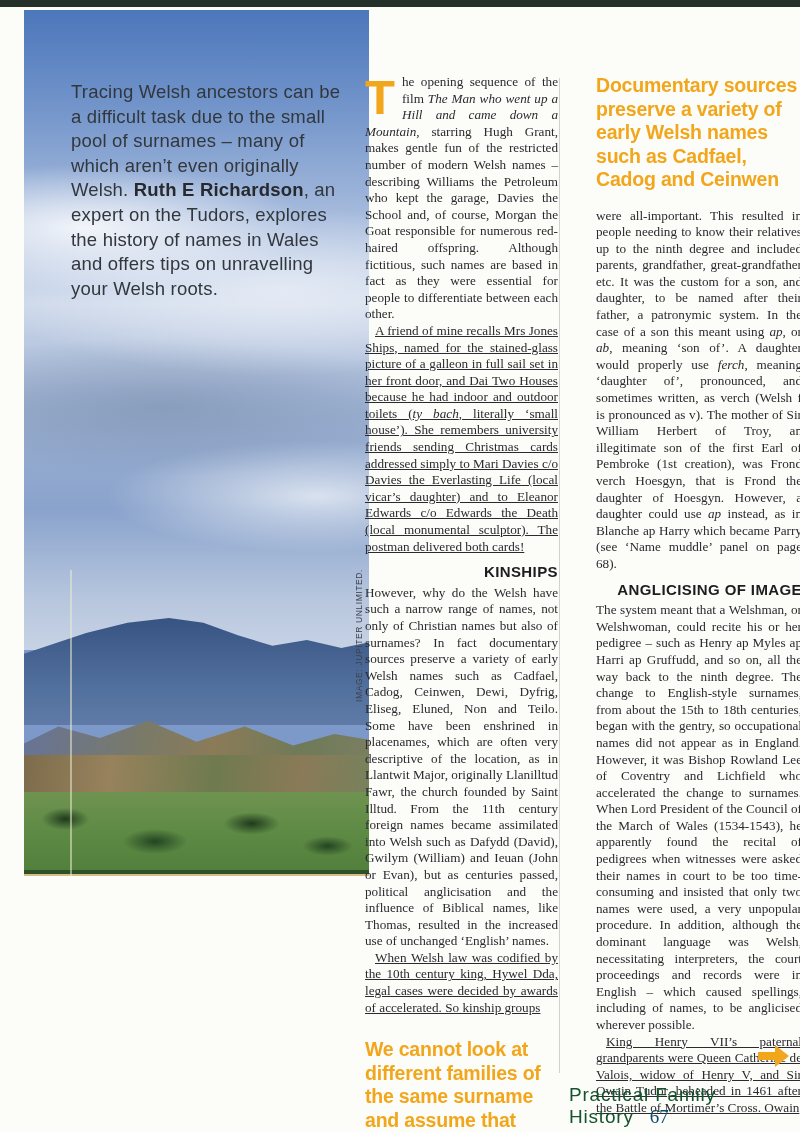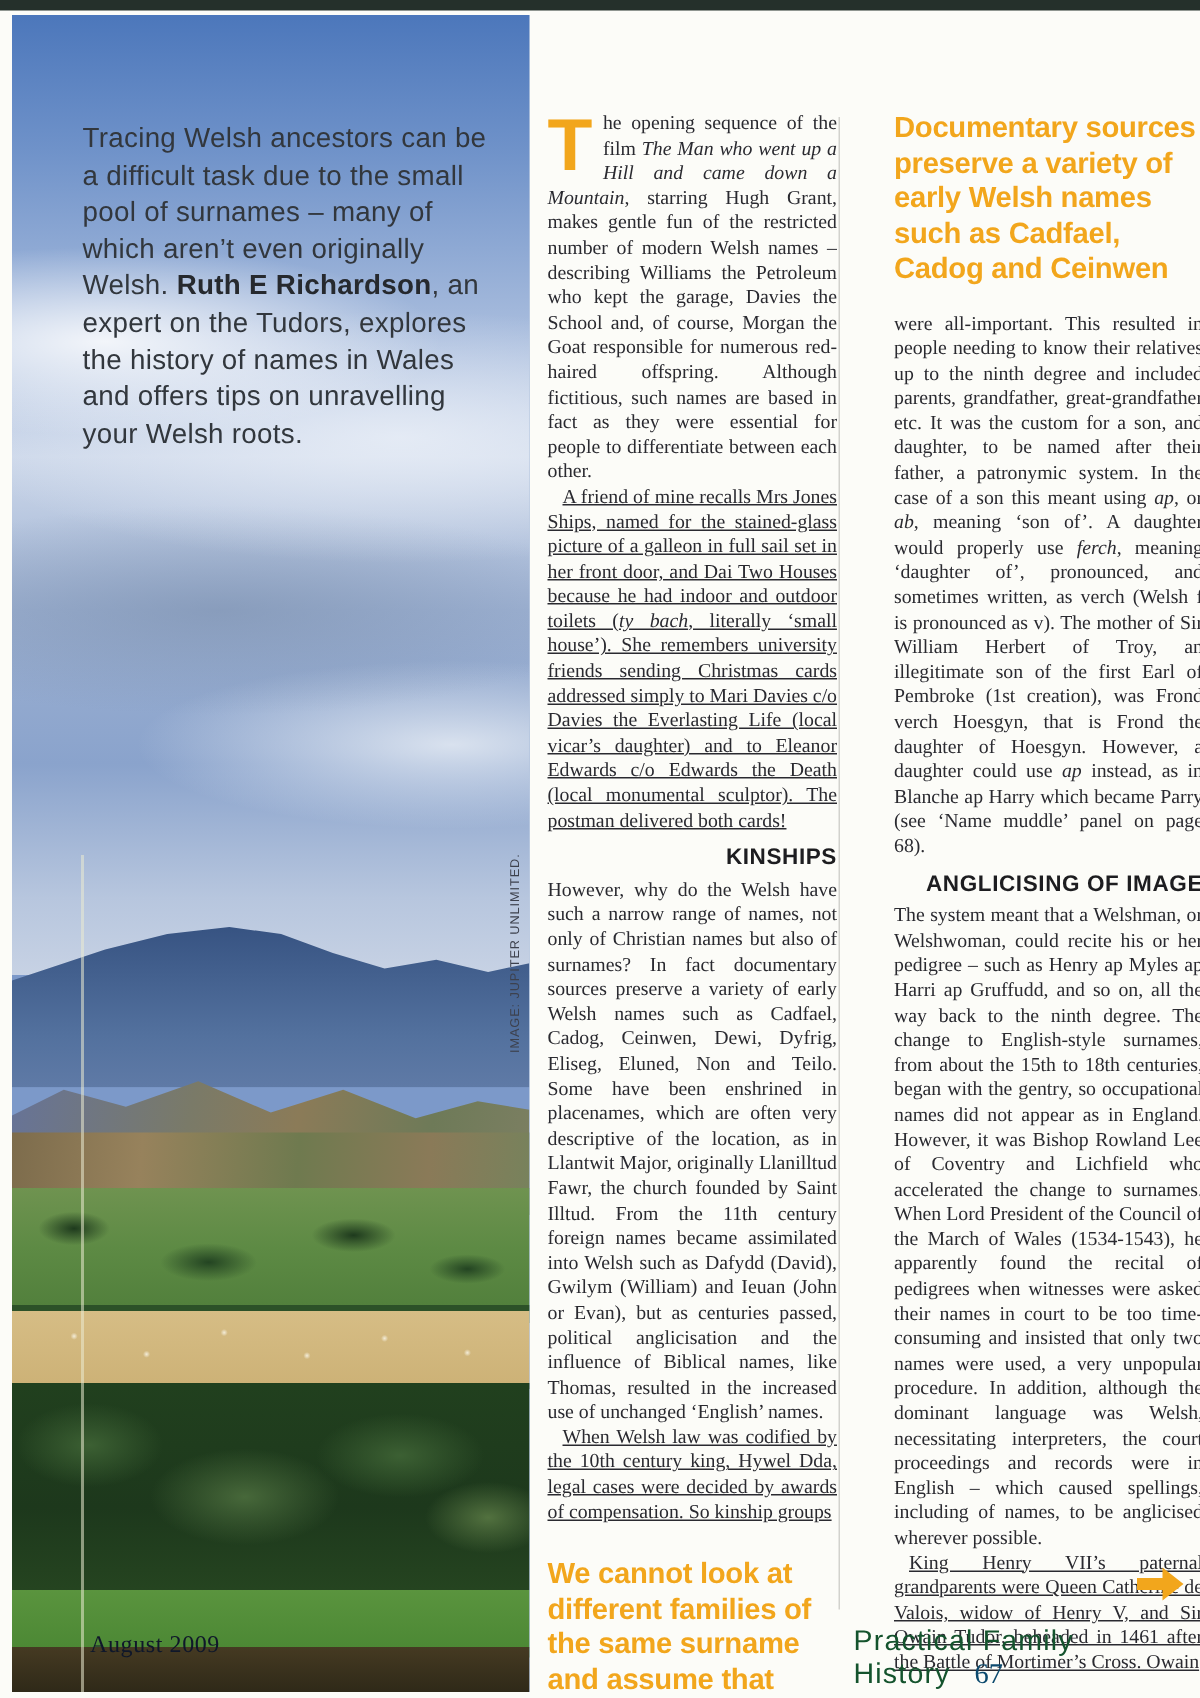--- a/index.html
+++ b/index.html
@@ -4,21 +4,21 @@
 <style>
   html,body{margin:0;padding:0;background:#e8e8e4;}
   .page{
     position:relative;width:800px;height:1132px;margin:0 auto;
     background:#fcfcf8;overflow:hidden;
     font-family:"Liberation Serif", serif;color:#2a2a30;
   }
   .top-strip{position:absolute;top:0;left:0;width:800px;height:7px;background:#25302b;}
 
   
-  .photo{position:absolute;left:8px;top:10px;width:345px;height:1118px;overflow:hidden;background:#7c99c9;}
+  .photo{position:absolute;left:24px;top:10px;width:345px;height:866px;overflow:hidden;background:#7c99c9;}
   .photo > div{position:absolute;left:0;width:100%;}
   .sky{top:0;height:640px;
     background:
       radial-gradient(ellipse 320px 90px at 18% 34%, rgba(255,255,255,.85), rgba(255,255,255,0) 70%),
       radial-gradient(ellipse 420px 120px at 75% 44%, rgba(235,240,248,.8), rgba(235,240,248,0) 70%),
       radial-gradient(ellipse 380px 100px at 40% 62%, rgba(120,140,170,.55), rgba(120,140,170,0) 70%),
       radial-gradient(ellipse 300px 80px at 85% 76%, rgba(225,232,242,.9), rgba(225,232,242,0) 70%),
       linear-gradient(#4c77bb 0%, #6f92c9 14%, #a5badc 32%, #cdd8ea 46%, #9db1d2 62%, #8aa3cc 78%, #b7c6de 92%, #c7d2e4 100%);
   }
   .ridge-far{top:600px;height:115px;
@@ -111,21 +111,21 @@
     <div class="photo-date">August 2009</div>
   </div>
 
   <div class="col-rule"></div>
 
   <div class="col col1">
     <p><span class="dropcap">T</span><span><span>he opening sequence of the film </span><em>The Man who went up a Hill and came down a Mountain</em><span>, starring Hugh Grant, makes gentle fun of the restricted number of modern Welsh names – describing Williams the Petroleum who kept the garage, Davies the School and, of course, Morgan the Goat responsible for numerous red-haired offspring. Although fictitious, such names are based in fact as they were essential for people to differentiate between each other.</span></span></p>
     <p class="indent"><span>A friend of mine recalls Mrs Jones Ships, named for the stained-glass picture of a galleon in full sail set in her front door, and Dai Two Houses because he had indoor and outdoor toilets (</span><em>ty bach</em><span>, literally ‘small house’). She remembers university friends sending Christmas cards addressed simply to Mari Davies c/o Davies the Everlasting Life (local vicar’s daughter) and to Eleanor Edwards c/o Edwards the Death (local monumental sculptor). The postman delivered both cards!</span></p>
     <h2 class="sect-head">KINSHIPS</h2>
     <p><span>However, why do the Welsh have such a narrow range of names, not only of Christian names but also of surnames? In fact documentary sources preserve a variety of early Welsh names such as Cadfael, Cadog, Ceinwen, Dewi, Dyfrig, Eliseg, Eluned, Non and Teilo. Some have been enshrined in placenames, which are often very descriptive of the location, as in Llantwit Major, originally Llanilltud Fawr, the church founded by Saint Illtud. From the 11th century foreign names became assimilated into Welsh such as Dafydd (David), Gwilym (William) and Ieuan (John or Evan), but as centuries passed, political anglicisation and the influence of Biblical names, like Thomas, resulted in the increased use of unchanged ‘English’ names.</span></p>
-    <p class="indent"><span>When Welsh law was codified by the 10th century king, Hywel Dda, legal cases were decided by awards of compensation. So kinship groups</span></p>
+    <p class="indent"><span>When Welsh law was codified by the 10th century king, Hywel Dda, legal cases were decided by awards of accelerated. So kinship groups</span></p>
     <div class="pullquote pq-bottom">We cannot look at different families of the same surname and assume that they are related</div>
   </div>
 
   <div class="col col2">
     <div class="pullquote pq-top">Documentary sources preserve a variety of early Welsh names such as Cadfael, Cadog and Ceinwen</div>
     <p><span>were all-important. This resulted in people needing to know their relatives up to the ninth degree and included parents, grandfather, great-grandfather etc. It was the custom for a son, and daughter, to be named after their father, a patronymic system. In the case of a son this meant using </span><em>ap</em><span>, or </span><em>ab</em><span>, meaning ‘son of’. A daughter would properly use </span><em>ferch</em><span>, meaning ‘daughter of’, pronounced, and sometimes written, as verch (Welsh f is pronounced as v). The mother of Sir William Herbert of Troy, an illegitimate son of the first Earl of Pembroke (1st creation), was Frond verch Hoesgyn, that is Frond the daughter of Hoesgyn. However, a daughter could use </span><em>ap</em><span> instead, as in Blanche ap Harry which became Parry (see ‘Name muddle’ panel on page 68).</span></p>
     <h2 class="sect-head">ANGLICISING OF IMAGE</h2>
     <p><span>The system meant that a Welshman, or Welshwoman, could recite his or her pedigree – such as Henry ap Myles ap Harri ap Gruffudd, and so on, all the way back to the ninth degree. The change to English-style surnames, from about the 15th to 18th centuries, began with the gentry, so occupational names did not appear as in England. However, it was Bishop Rowland Lee of Coventry and Lichfield who accelerated the change to surnames. When Lord President of the Council of the March of Wales (1534-1543), he apparently found the recital of pedigrees when witnesses were asked their names in court to be too time-consuming and insisted that only two names were used, a very unpopular procedure. In addition, although the dominant language was Welsh, necessitating interpreters, the court proceedings and records were in English – which caused spellings, including of names, to be anglicised wherever possible.</span></p>
     <p class="indent"><span>King Henry VII’s paternal grandparents were Queen Catherine de Valois, widow of Henry V, and Sir Owain Tudor, beheaded in 1461 after the Battle of Mortimer’s Cross. Owain</span></p>
   </div>

